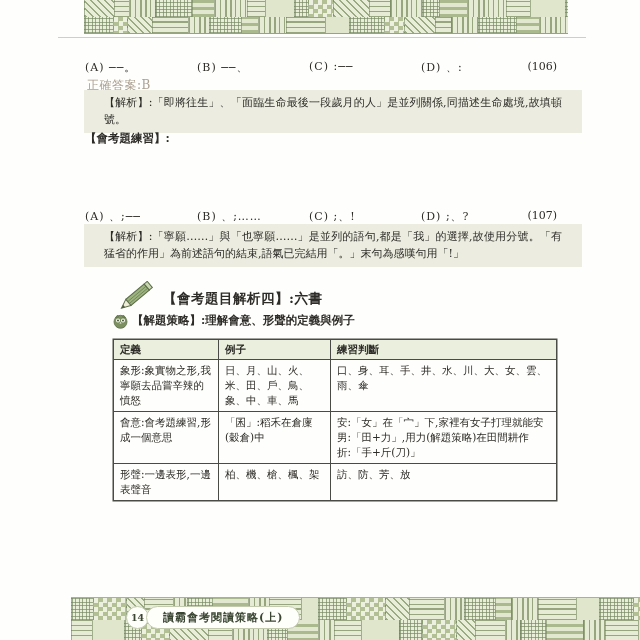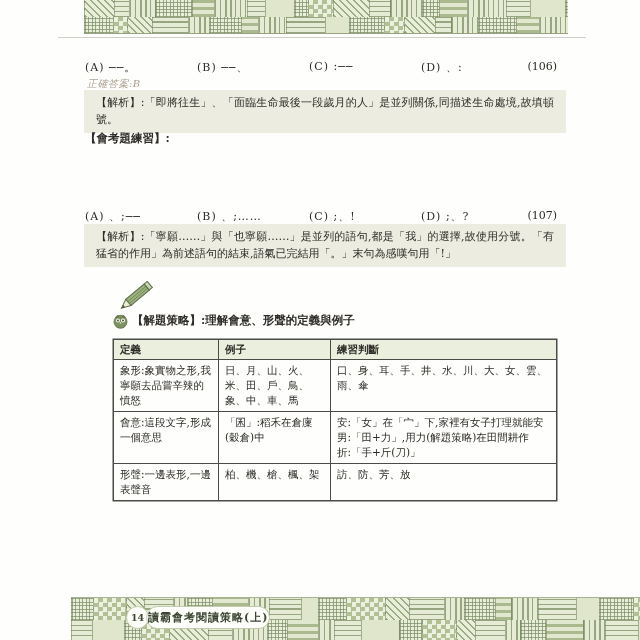--- a/index.html
+++ b/index.html
@@ -27,22 +27,22 @@
   .abs{position:absolute;}
   .body-txt{font-size:11px;line-height:16px;}
   .stem{left:85px;top:42px;width:480px;}
   .opts{display:flex;width:472px;font-size:11px;letter-spacing:1px;}
   .opts .o1,.opts .o2,.opts .o3{flex:none;}
   .opts .o1{width:112px;}.opts .o2{width:112px;}.opts .o3{width:112px;}
   .opts .o4{width:98px;flex:none;}
   .opts .yr{margin-left:auto;letter-spacing:0;text-align:center;}
   #opts106{left:85px;top:60px;}
   #ans106{left:87px;top:77px;}
-  .ans{font-size:10px;color:#aba091;letter-spacing:.5px;font-style:italic;}
-  .analysis{background:#ecede0;width:458px;padding:5px 12px;font-size:11px;line-height:16.5px;text-align:justify;}
+  .ans{font-size:12px;color:#aba091;letter-spacing:.5px;}
+  .analysis{background:#ecede0;width:458px;padding:5px 20px;font-size:11px;line-height:16.5px;text-align:justify;}
   #analysis106{left:84px;top:90px;}
   .prac-head{left:85px;top:131px;font-size:11.5px;font-weight:bold;}
   .passage{left:85px;top:146px;width:478px;font-size:11px;line-height:16px;
            font-style:italic;text-align:justify;}
   #opts107{left:85px;top:209px;}
   #ans107{left:98px;top:223px;}
   #analysis107{left:84px;top:224px;}
 
   .sec-title{left:163px;top:290px;font-size:13.5px;font-weight:bold;letter-spacing:.5px;}
   #pencil-wrap{left:114px;top:281px;width:44px;height:30px;}
@@ -55,21 +55,21 @@
   #liu-table th,#liu-table td{border:1px solid #4a4a46;padding:3px 6px;vertical-align:top;text-align:left;}
   #liu-table th{background:#eaf0dd;font-weight:bold;padding:2px 6px;}
   #liu-table td.ml{white-space:pre-line;}
   #liu-table{box-shadow:0 0 0 .5px #4a4a46;}
 
   
   #footer-pill{position:absolute;left:55px;top:8px;display:flex;align-items:center;z-index:5;}
   #page-num{width:21px;height:21px;border-radius:50%;background:#fefefa;border:1px solid #c2cbae;
             display:flex;align-items:center;justify-content:center;font-size:9.5px;font-weight:bold;color:#3a4632;}
   #footer-title{margin-left:-3px;height:21px;border-radius:12px;background:#fefefa;border:1px solid #c2cbae;
-            display:flex;align-items:center;padding:0 1px;font-size:11px;font-weight:bold;
+            display:flex;align-items:center;padding:0 16px;font-size:11px;font-weight:bold;
             color:#3a4632;letter-spacing:1px;}
 </style>
 </head>
 <body>
 
 <div id="page">
 
   <div id="top-band" class="band">
       <div class="pwrow">
         <div class="patch pD" style="width: 30px;"></div>
@@ -148,20 +148,21 @@
       <g transform="rotate(-40 22 15)">
         <rect x="12" y="11" width="24" height="8" fill="#9db37e" stroke="#5c6e49" stroke-width="1"></rect>
         <line x1="12" y1="14" x2="36" y2="14" stroke="#5c6e49" stroke-width="0.6"></line>
         <line x1="12" y1="16.5" x2="36" y2="16.5" stroke="#5c6e49" stroke-width="0.6"></line>
         <polygon points="12,11 3,15 12,19" fill="#efecd8" stroke="#5c6e49" stroke-width="1"></polygon>
         <polygon points="6.5,13.4 3,15 6.5,16.6" fill="#4d5a3d"></polygon>
         <rect x="36" y="11" width="4" height="8" fill="#c9d6b2" stroke="#5c6e49" stroke-width="1"></rect>
       </g>
     </svg>
   </div>
+  <div class="abs sec-title">【會考題目解析四】:六書</div>
 
   <div id="owl-wrap" class="abs">
     <svg width="15" height="15" viewBox="0 0 15 15">
       <circle cx="7.5" cy="7.8" r="6.5" fill="#7d9160" stroke="#5c6e49" stroke-width="0.8"></circle>
       <polygon points="2.5,3.5 4.5,1.2 5.5,3.2" fill="#7d9160" stroke="#5c6e49" stroke-width="0.7"></polygon>
       <polygon points="12.5,3.5 10.5,1.2 9.5,3.2" fill="#7d9160" stroke="#5c6e49" stroke-width="0.7"></polygon>
       <circle cx="5" cy="6.5" r="2" fill="#fdfdf5"></circle>
       <circle cx="10" cy="6.5" r="2" fill="#fdfdf5"></circle>
       <circle cx="5" cy="6.5" r="0.9" fill="#33402a"></circle>
       <circle cx="10" cy="6.5" r="0.9" fill="#33402a"></circle>
@@ -183,21 +184,21 @@
         <th>練習判斷</th>
       </tr>
     </thead>
     <tbody>
       <tr>
         <td>象形:象實物之形,我寧願去品嘗辛辣的憤怒</td>
         <td>日、月、山、火、米、田、戶、鳥、象、中、車、馬</td>
         <td class="ml">口、身、耳、手、井、水、川、大、女、雲、雨、傘</td>
       </tr>
       <tr>
-        <td>會意:這段文字,形成一個意思</td>
+        <td>會意:會考題練習,形成一個意思</td>
         <td>「囷」:稻禾在倉廩(穀倉)中</td>
         <td class="ml">安:「女」在「宀」下,家裡有女子打理就能安
 男:「田+力」,用力(解題策略)在田間耕作
 折:「手+斤(刀)」</td>
       </tr>
       <tr>
         <td>形聲:一邊表形,一邊表聲音</td>
         <td>柏、機、槍、楓、架</td>
         <td class="ml">訪、防、芳、放</td>
       </tr>

